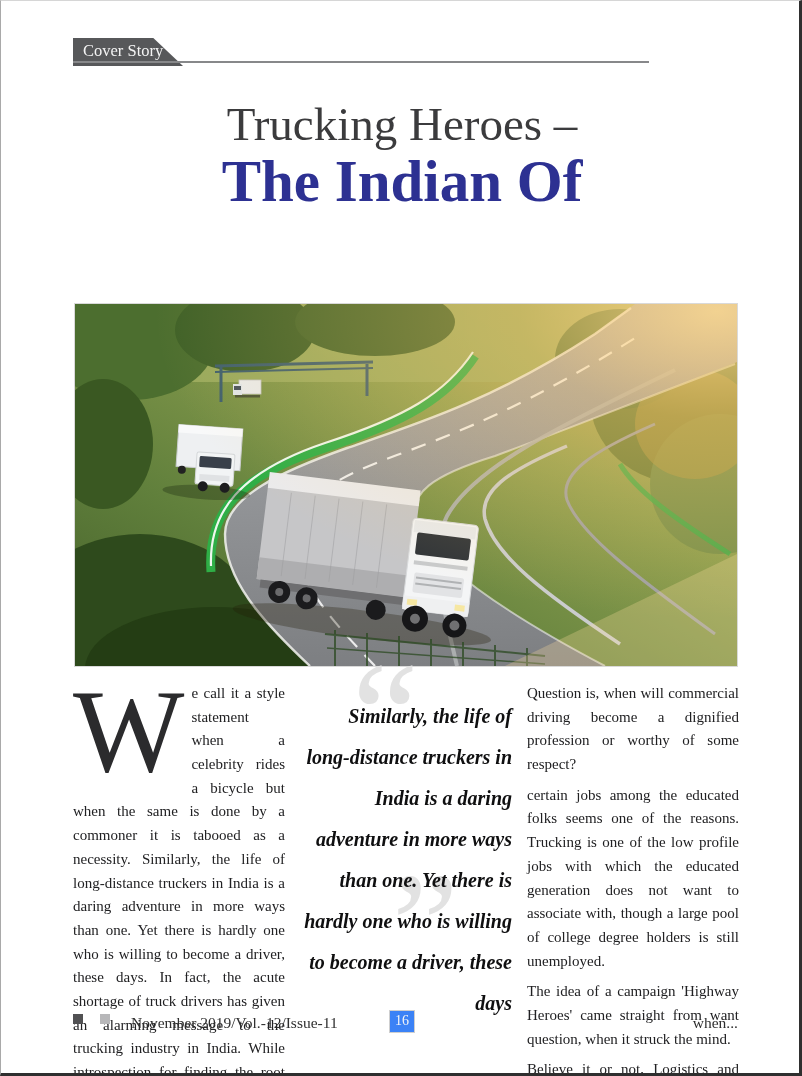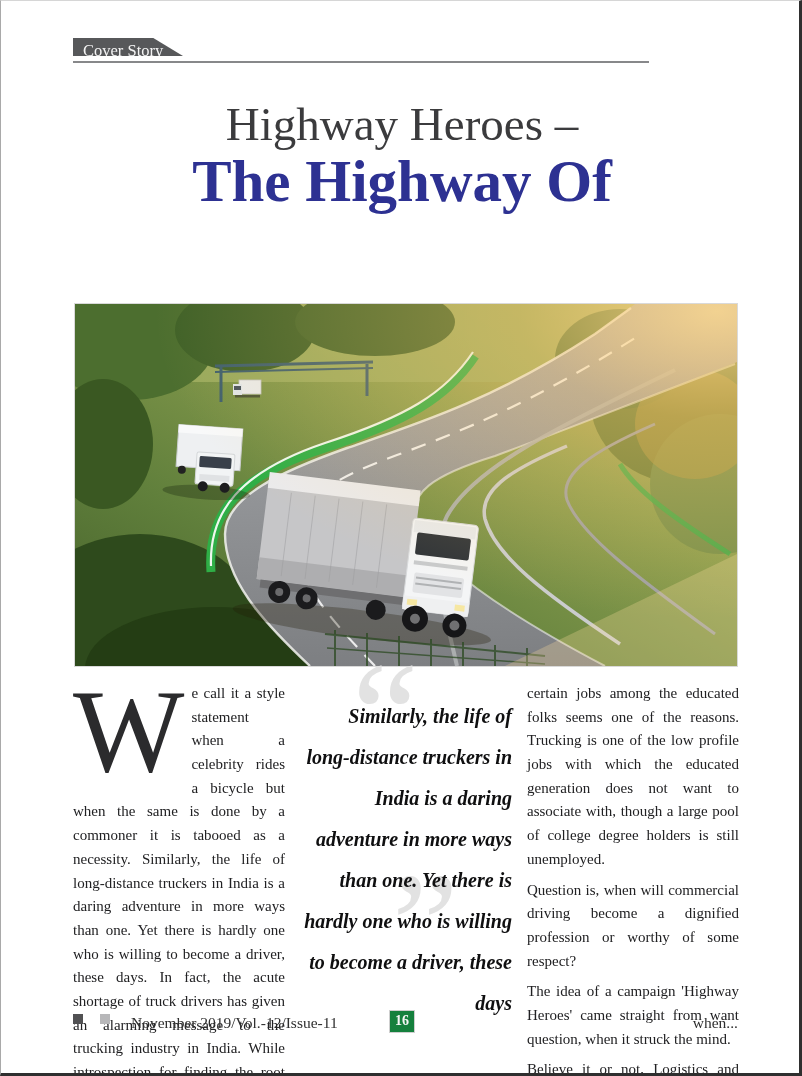--- a/index.html
+++ b/index.html
@@ -5,21 +5,21 @@
   html,body{margin:0;padding:0;background:#ffffff;}
   .page{
     position:relative;width:802px;height:1076px;box-sizing:border-box;
     background:#ffffff;overflow:hidden;
     border-left:1px solid #a9a9a9;border-top:1px solid #d6d6d6;
     border-right:3px solid #2f2f2f;border-bottom:3px solid #2f2f2f;
     font-family:"Liberation Serif", serif;color:#1f1f1f;
   }
   
   .badge{
-    position:absolute;left:72px;top:37px;height:18px;width:110px;
+    position:absolute;left:72px;top:37px;height:28px;width:110px;
     background:#57585a;color:#f4f4f4;font-size:16.5px;
     line-height:25px;padding-left:10px;box-sizing:border-box;
     clip-path:polygon(0 0,73% 0,100% 100%,0 100%);
   }
   .header-rule{position:absolute;left:72px;top:60px;width:576px;height:2px;background:#87888a;}
   .logo{position:absolute;left:637px;top:31px;font-family:"Liberation Sans",sans-serif;line-height:1;}
   .logo-brand{font-size:12px;font-weight:bold;letter-spacing:.2px;color:#1b75bb;margin:0 0 2px 1px;}
   .logo-brand .w-green{color:#39b54a;}
   .logo-word{font-size:21.5px;font-weight:800;color:#141414;letter-spacing:-.3px;display:flex;align-items:flex-end;}
   .logo-word + .logo-word{margin-top:-1px;}
@@ -47,36 +47,36 @@
     position:relative;z-index:1;font-size:20px;font-weight:bold;font-style:italic;
     line-height:2.05;color:#0f0f10;text-align:right;padding-top:14px;
   }
   
   .footer{position:absolute;left:72px;top:1013px;width:665px;display:flex;justify-content:space-between;align-items:center;font-size:15.5px;color:#2e2e2e;}
   .footer-left{display:flex;align-items:flex-start;gap:21px;}
   .sq{display:inline-block;width:10px;height:10px;}
   .sq-dark{background:#515153;}
   .sq-light{background:#b7b7b9;margin-left:-4px;}
   .pagenum{
-    position:absolute;left:388px;top:1009px;background:#15803d;color:#f5f5f5;
-    font-size:14px;padding:2px 5px;border:1px solid #cfcfcf;line-height:1.2;font-weight:bold;
+    position:absolute;left:388px;top:1009px;background:#3b82f6;color:#f5f5f5;
+    font-size:14px;padding:2px 5px;border:1px solid #cfcfcf;line-height:1.2;
   }
 </style>
 </head>
 <body>
 
 <div class="page">
 
   <div class="badge">Cover Story</div>
   <div class="header-rule"></div>
 
 
   <div class="title">
-    <div class="title-l1">Highway Heroes –</div>
-    <div class="title-l2">The Highway Of</div>
+    <div class="title-l1">Trucking Heroes –</div>
+    <div class="title-l2">The Indian Of</div>
   </div>
 
   <div class="photo">
     <svg width="662" height="362" viewBox="0 0 662 362">
       <defs>
         <linearGradient id="bg" x1="1" y1="0" x2="0" y2="1">
           <stop offset="0" stop-color="#d9b265"></stop>
           <stop offset="0.35" stop-color="#8ea050"></stop>
           <stop offset="0.7" stop-color="#61803c"></stop>
           <stop offset="1" stop-color="#44602a"></stop>
@@ -225,22 +225,22 @@
   <div class="cols">
     <div class="col">
       <p><span class="dropcap">W</span><span>e call it a style statement when a celebrity rides a bicycle but when the same is done by a commoner it is tabooed as a necessity. Similarly, the life of long-distance truckers in India is a daring adventure in more ways than one. Yet there is hardly one who is willing to become a driver, these days. In fact, the acute shortage of truck drivers has given an alarming message to the trucking industry in India. While introspection for finding the root cause is on, the prevailing social stigma to not choose</span></p>
     </div>
     <div class="col quote-col">
       <span class="quote-mark q-open">“</span>
       <span class="quote-mark q-close">”</span>
       <div class="pull-quote">Similarly, the life of long-distance truckers in India is a daring adventure in more ways than one. Yet there is hardly one who is willing to become a driver, these days</div>
     </div>
     <div class="col">
+      <p>Question is, when will commercial driving become a dignified profession or worthy of some respect?</p>
       <p>certain jobs among the educated folks seems one of the reasons. Trucking is one of the low profile jobs with which the educated generation does not want to associate with, though a large pool of college degree holders is still unemployed.</p>
-      <p>Question is, when will commercial driving become a dignified profession or worthy of some respect?</p>
       <p>The idea of a campaign 'Highway Heroes' came straight from want question, when it struck the mind.</p>
       <p>Believe it or not, Logistics and transportation contribute about an estimated 14 per cent of Indian GDP, higher than the developed nations like</p>
     </div>
   </div>
 
   <div class="footer">
     <span class="footer-left">
       <span class="sq sq-dark"></span>
       <span class="sq sq-light"></span>
       <span>November 2019/Vol.-12/Issue-11</span>

